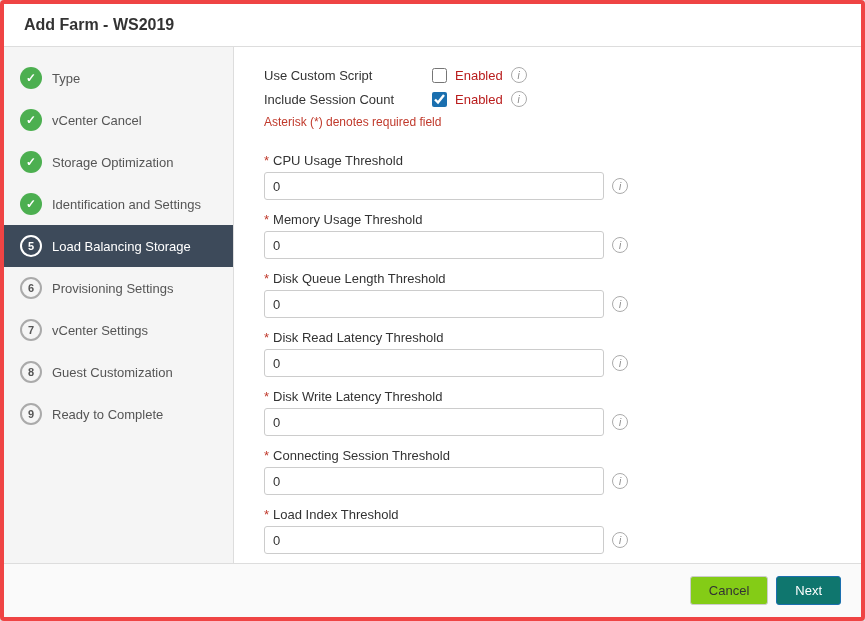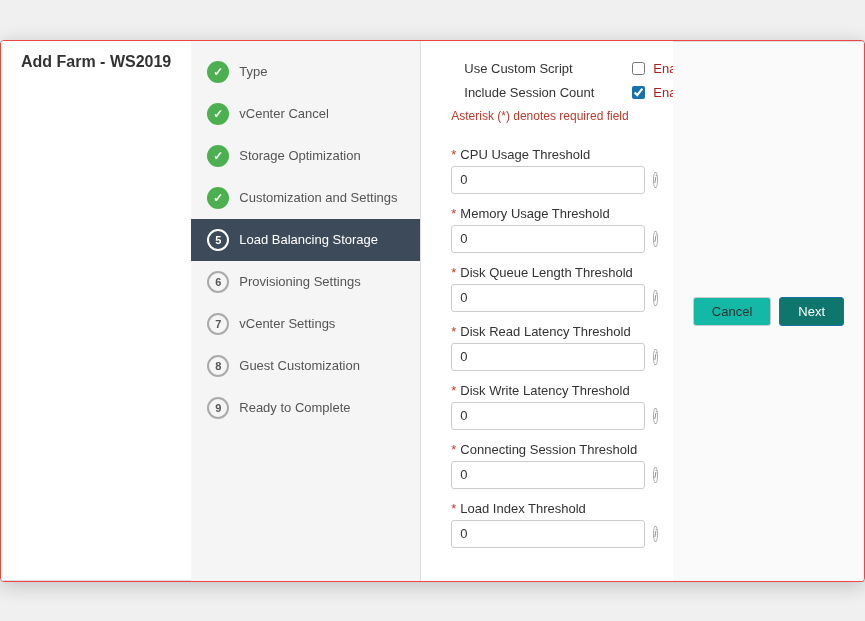--- a/index.html
+++ b/index.html
@@ -7,26 +7,26 @@
       font-family: -apple-system, BlinkMacSystemFont, "Segoe UI", Arial, sans-serif;
       font-size: 13px;
       background: #f0f0f0;
       display: flex;
       justify-content: center;
       align-items: center;
       min-height: 100vh;
     }
     .dialog {
       width: 865px;
-      height: 542px;
+      height: 621px;
       background: #fff;
-      border: 1px solid #ef4444;
+      border: 4px solid #ef4444;
       border-radius: 4px;
       display: flex;
-      flex-direction: row;
+      flex-direction: column;
       box-shadow: 0 4px 20px rgba(0,0,0,0.2);
       overflow: hidden;
     }
     .dialog-header {
       background: #fff;
       border-bottom: 1px solid #ddd;
       padding: 12px 20px;
       font-size: 16px;
       font-weight: 600;
       color: #333;
@@ -86,21 +86,20 @@
       padding: 20px 30px;
       overflow-y: auto;
     }
     .toggle-row {
       display: flex;
       align-items: center;
       margin-bottom: 8px;
       gap: 8px;
       font-size: 13px;
       color: #333;
-      margin-left: 13px;
     }
     .toggle-label {
       min-width: 160px;
     }
     .checkbox-input {
       width: 15px;
       height: 15px;
       cursor: pointer;
       accent-color: #1a6faf;
     }
@@ -162,21 +161,21 @@
       border-top: 1px solid #ddd;
       background: #fafafa;
       gap: 8px;
     }
     .btn {
       padding: 6px 18px;
       border-radius: 3px;
       font-size: 13px;
       cursor: pointer;
       border: 1px solid #ccc;
-      background: #14b8a6;
+      background: #84cc16;
       color: #333;
     }
     .btn-primary {
       background: #0f766e;
       color: #fff;
       border-color: #1a6faf;
     }
   </style>
 </head>
 <body>
@@ -204,21 +203,21 @@
         <div class="sidebar-item completed">
           <div class="step-icon">
             <span class="checkmark">✓</span>
           </div>
           <span>Storage Optimization</span>
         </div>
         <div class="sidebar-item completed">
           <div class="step-icon">
             <span class="checkmark">✓</span>
           </div>
-          <span>Customization and Settings</span>
+          <span>Identification and Settings</span>
         </div>
         <div class="sidebar-item active">
           <div class="step-icon">5</div>
           <span>Load Balancing Storage</span>
         </div>
         <div class="sidebar-item">
           <div class="step-icon">6</div>
           <span>Provisioning Settings</span>
         </div>
         <div class="sidebar-item">

